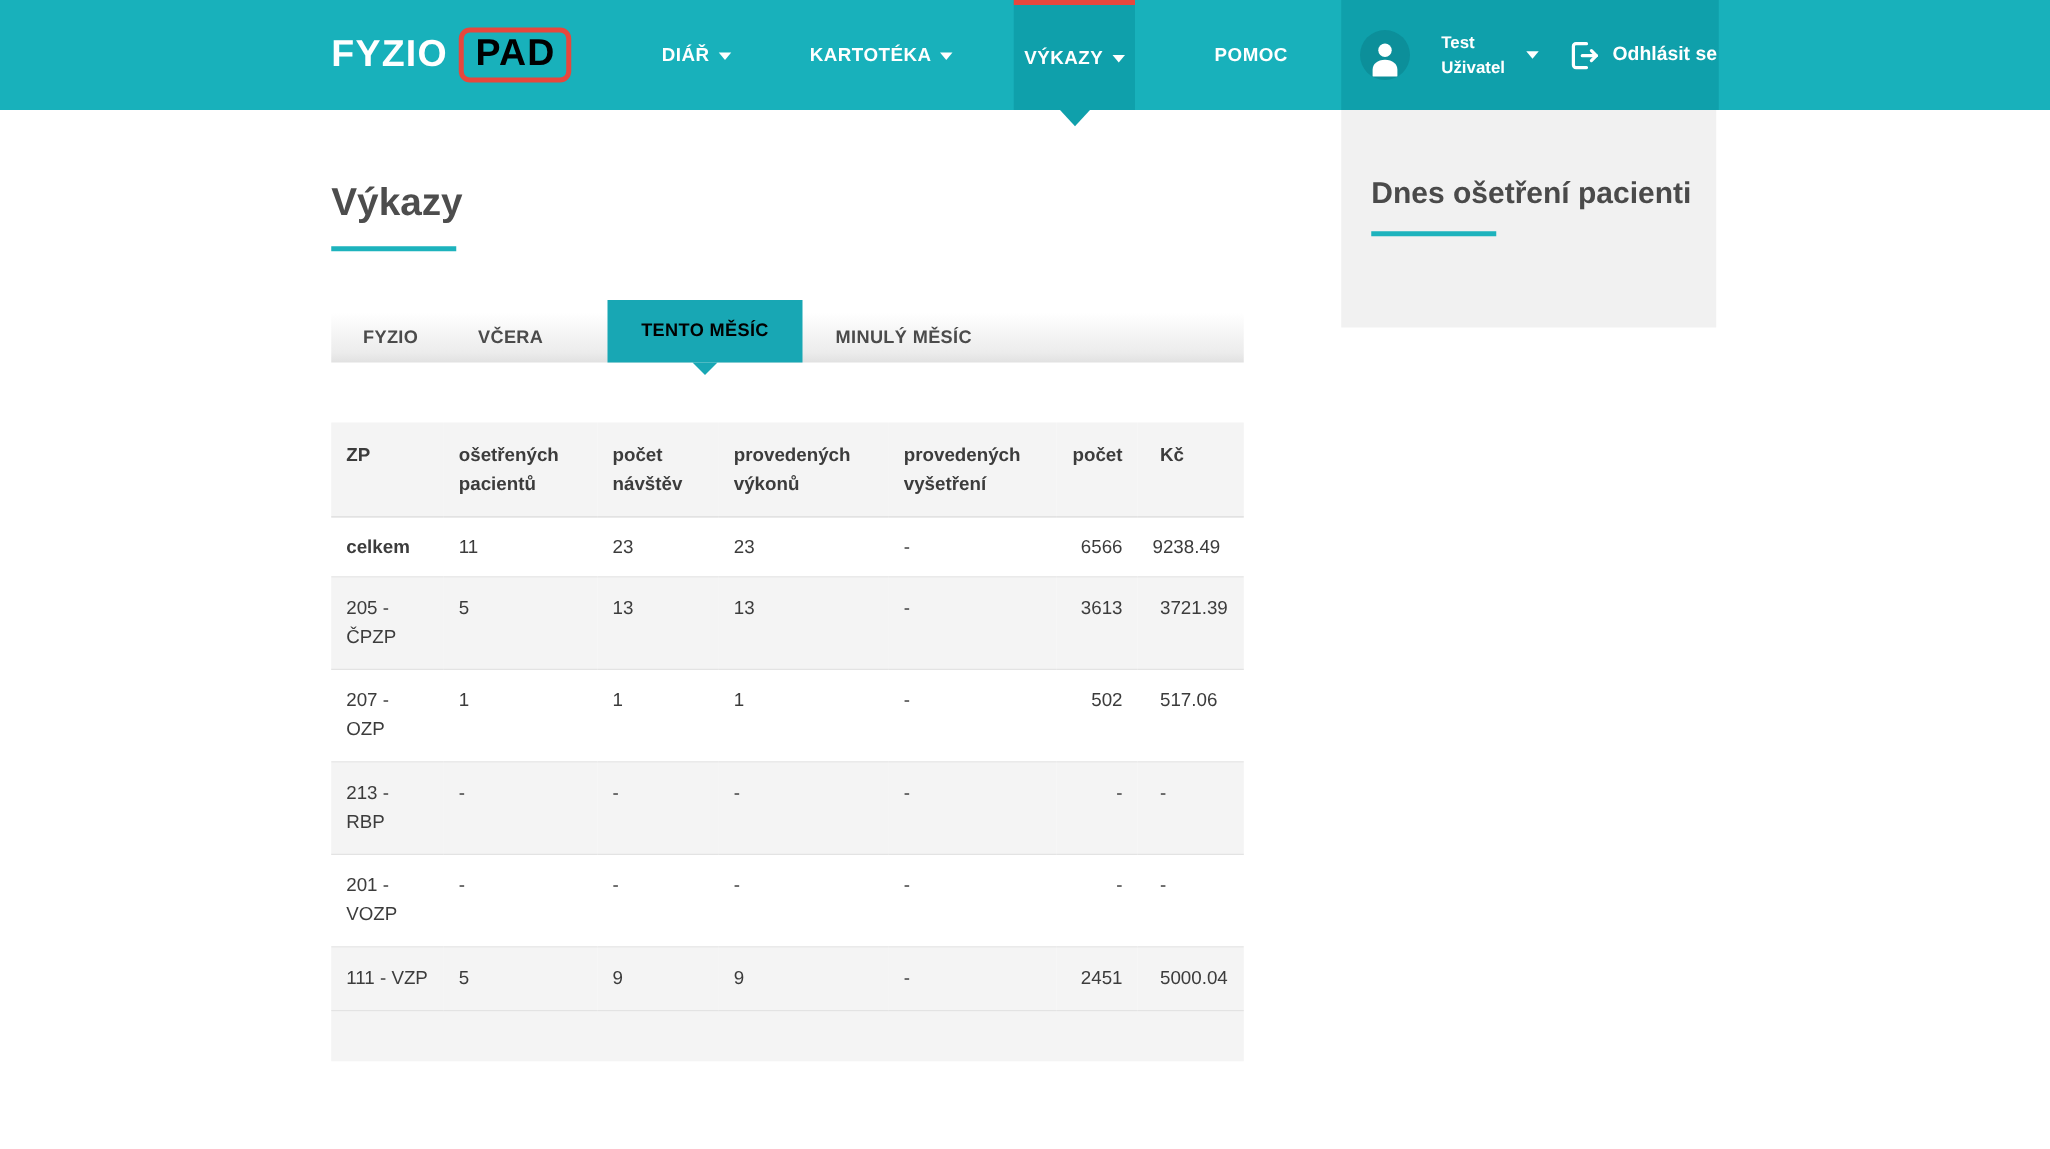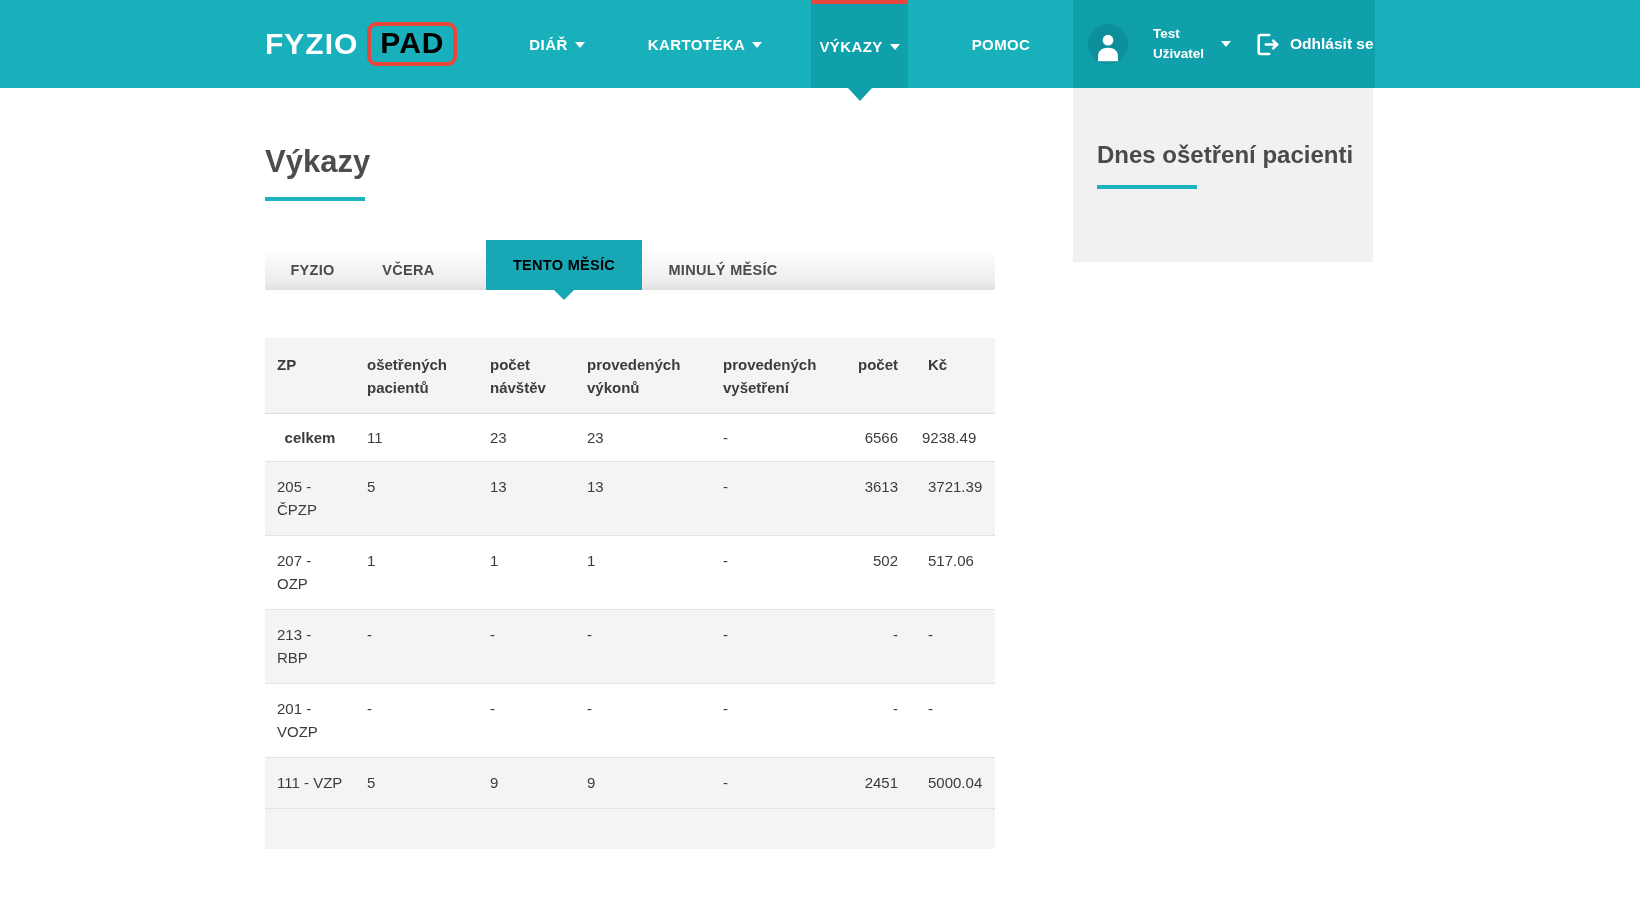--- a/index.html
+++ b/index.html
@@ -55,21 +55,21 @@
 
   
   #table-wrap { position:absolute; left:265px; top:338px; width:730px; }
   table { width:730px; border-collapse:collapse; table-layout:fixed; font-size:15px; color:#3c3c3c; }
   th, td { vertical-align:top; line-height:23px; text-align:left; padding:13px 12px 14px 12px; }
   thead th { background:#f4f4f4; font-weight:bold; padding:15px 12px 14px 12px; height:75px;
              border-bottom:1px solid #dcdcdc; }
   tbody tr + tr td { border-top:1px solid #e3e3e3; }
   tbody tr.stripe td { background:#f4f4f4; }
   tr.first-row td { padding:12px 12px 12px 12px; height:47px; }
-  td.zp-bold { font-weight:bold;text-align:center; }
+  td.zp-bold { font-weight:bold; }
   th.col-num, td.col-num { text-align:right; }
   th.col-kc, td.col-kc { padding-left:18px; }
   tr.cutoff td { background:#f4f4f4; height:40px; border-top:1px solid #e3e3e3; padding:0; }
 </style>
 </head>
 <body>
 
 <div id="page">
 
   <div id="header">

